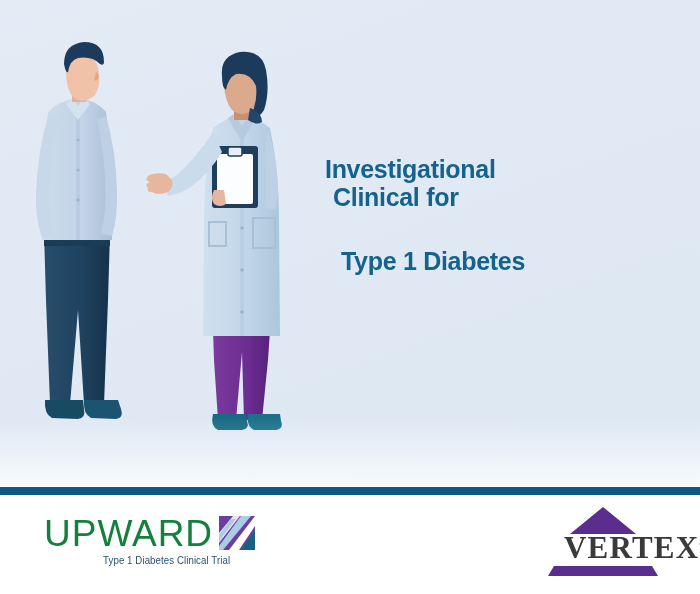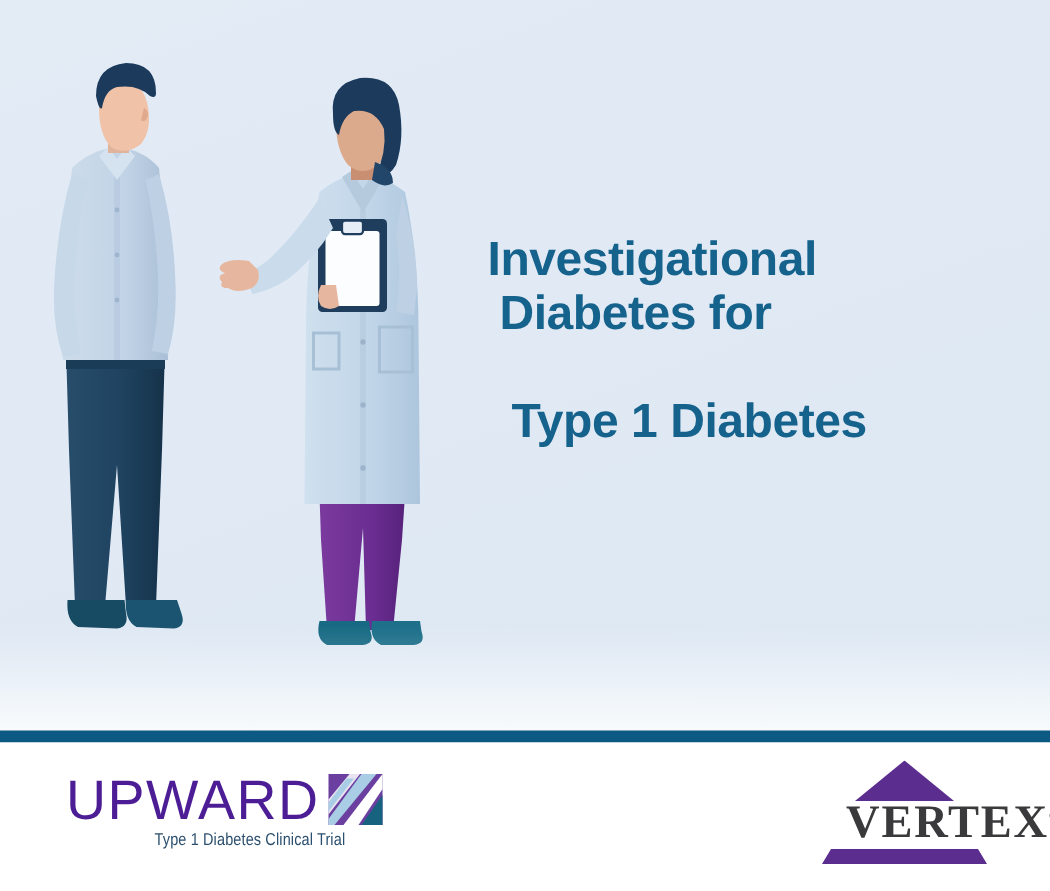--- a/index.html
+++ b/index.html
@@ -42,21 +42,21 @@
     background: #0c5a84;
   }
 
   
   .headline {
     position: absolute;
     left: 325px;
     top: 155px;
     width: 345px;
     color: #15628c;
-    font-size: 32px;
+    font-size: 25px;
     line-height: 1.12;
     font-weight: 700;
     letter-spacing: -0.3px;
     text-align: left;
   }
   .headline .ln { display: block; white-space: nowrap; }
   .headline .ln2 { }
   .headline .ln3 { padding-left: 8px; }
   .headline .ln4 { padding-left: 16px; margin-top: 36px; }
 
@@ -73,21 +73,21 @@
     position: absolute;
     left: 44px; top: 18px;
     width: 215px;
   }
   .upward-row {
     display: flex;
     align-items: center;
     justify-content: flex-start;
   }
   .upward-word {
-    color: #4c1d95;
+    color: #15803d;
     font-size: 37px;
     font-weight: 400;
     letter-spacing: 1.0px;
     line-height: 1;
     font-family: "Liberation Sans", sans-serif;
   }
   .upward-mark {
     width: 40px; height: 40px;
     margin-left: 4px;
     flex: 0 0 auto;
@@ -236,21 +236,21 @@
 
         <path d="M222 76 Q220 56 240 52 Q262 50 266 70 Q270 92 264 110 Q258 120 250 118 Q258 102 256 86 Q250 72 236 74 Q228 78 226 90 Q222 88 222 76 Z" fill="#1b3a5c"></path>
         <path d="M250 108 Q262 112 262 122 Q256 126 248 120 Z" fill="#22456a"></path>
       </g>
     </svg>
 
     <div class="hero-floor"></div>
 
     <div class="headline">
       <span class="ln ln1">Investigational</span>
-      <span class="ln ln3">Diabetes for</span>
+      <span class="ln ln3">Clinical for</span>
       <span class="ln ln4">Type 1 Diabetes</span>
     </div>
   </div>
 
   <div class="divider-bar"></div>
 
   <div class="footer">
 
     <div class="upward-logo">
       <div class="upward-row">

